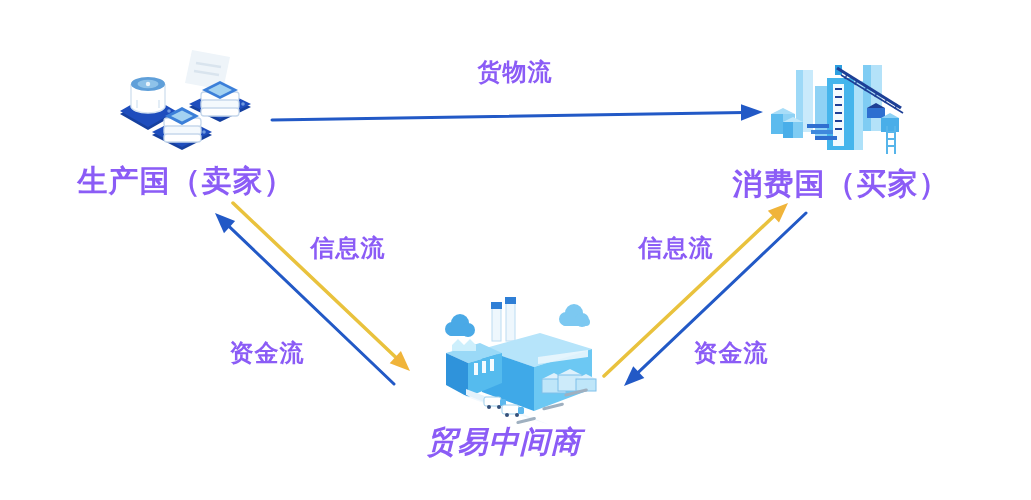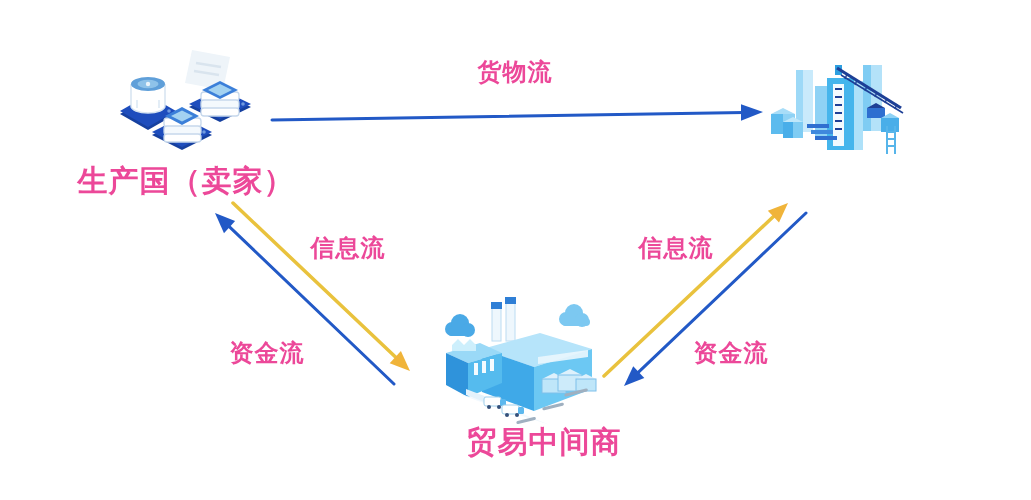--- a/index.html
+++ b/index.html
@@ -8,21 +8,21 @@
     width:1031px;height:500px;
     background:#ffffff;
     overflow:hidden;
     font-family:"Liberation Sans","DejaVu Sans",sans-serif;
   }
   .layer{position:absolute;left:0;top:0;}
   .flow-label,.node-label{
     position:absolute;
     transform:translate(-50%,-50%);
     font-weight:bold;
-    color:#ec4899;
+    color:#8b5cf6;
     white-space:nowrap;
     letter-spacing:1px;
   }
   .flow-label{font-size:24px;}
   .node-label{font-size:30px;}
   .illu{position:absolute;}
 </style>
 </head>
 <body>
 
@@ -220,16 +220,17 @@
   <div class="flow-label" style="left:348px;top:248px;">信息流</div>
 
   <div class="flow-label" style="left:267px;top:353px;">资金流</div>
 
   <div class="flow-label" style="left:676px;top:248px;">信息流</div>
 
   <div class="flow-label" style="left:731px;top:353px;">资金流</div>
 
   <div class="node-label" style="left:186px;top:181px;">生产国（卖家）</div>
 
-
-  <div class="node-label" style="left:544px;top:442px;">贸易中间商</div>
+  <div class="node-label" style="left:841px;top:184px;">消费国（买家）</div>
+
+  <div class="node-label" style="left:504px;top:442px;font-style:italic;">贸易中间商</div>
 
 </div>
 
 </body></html>

